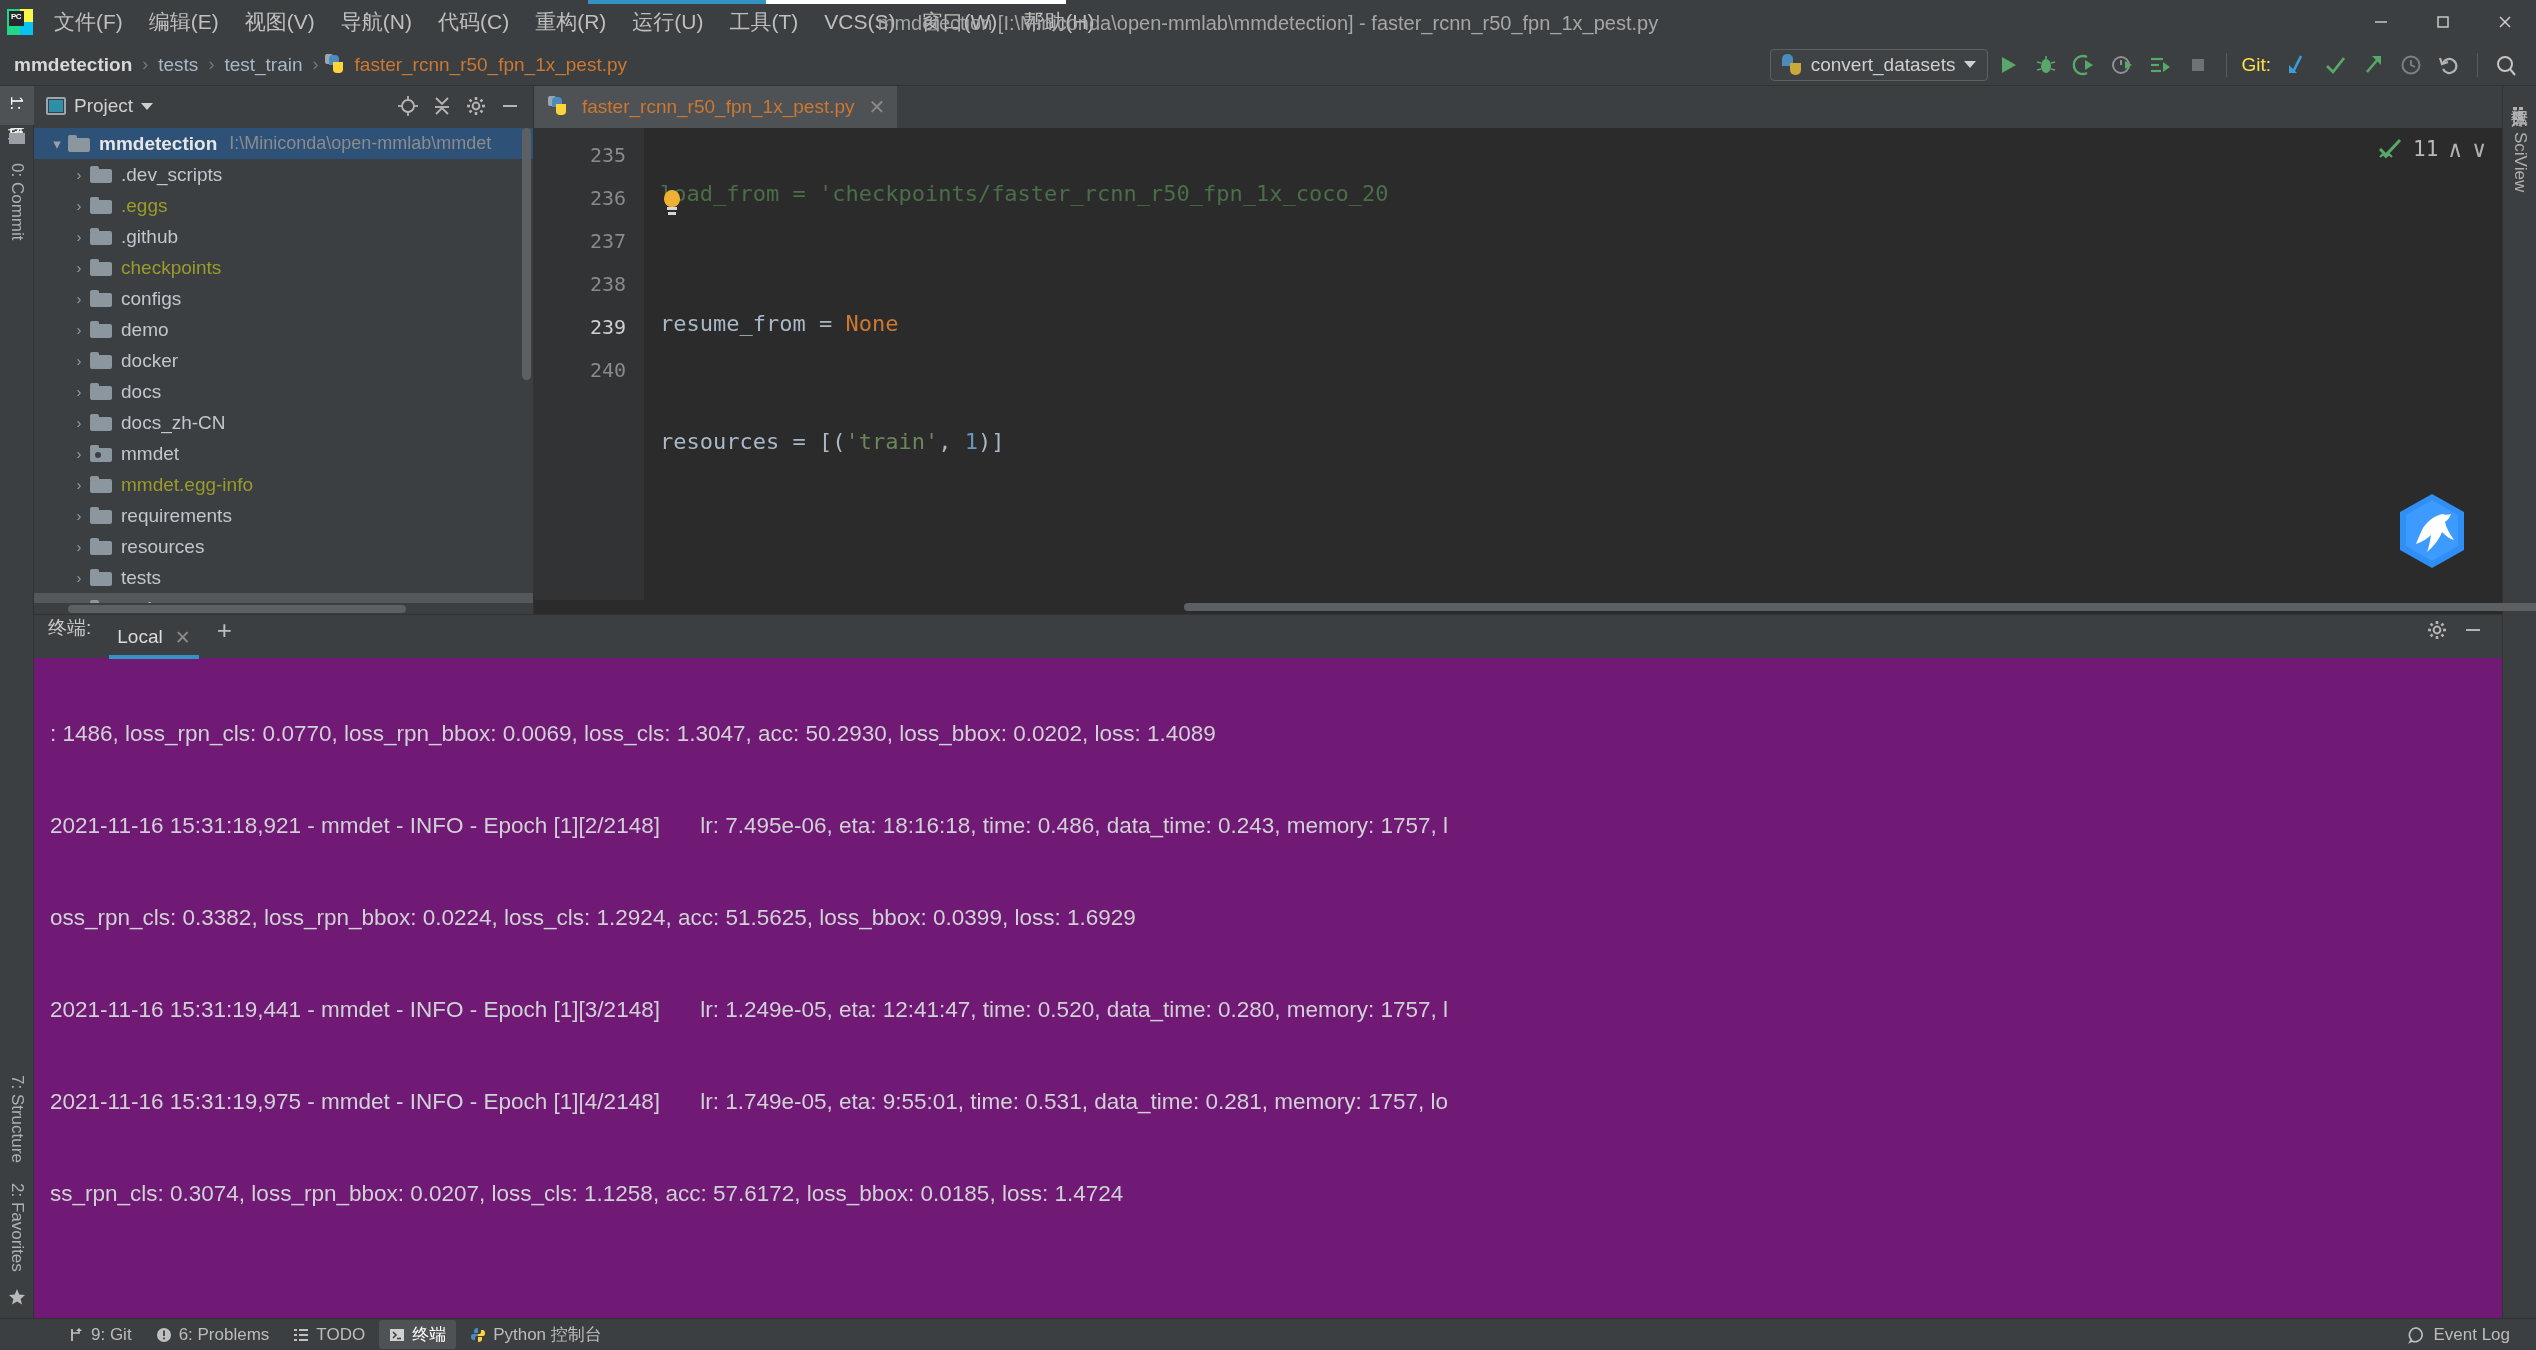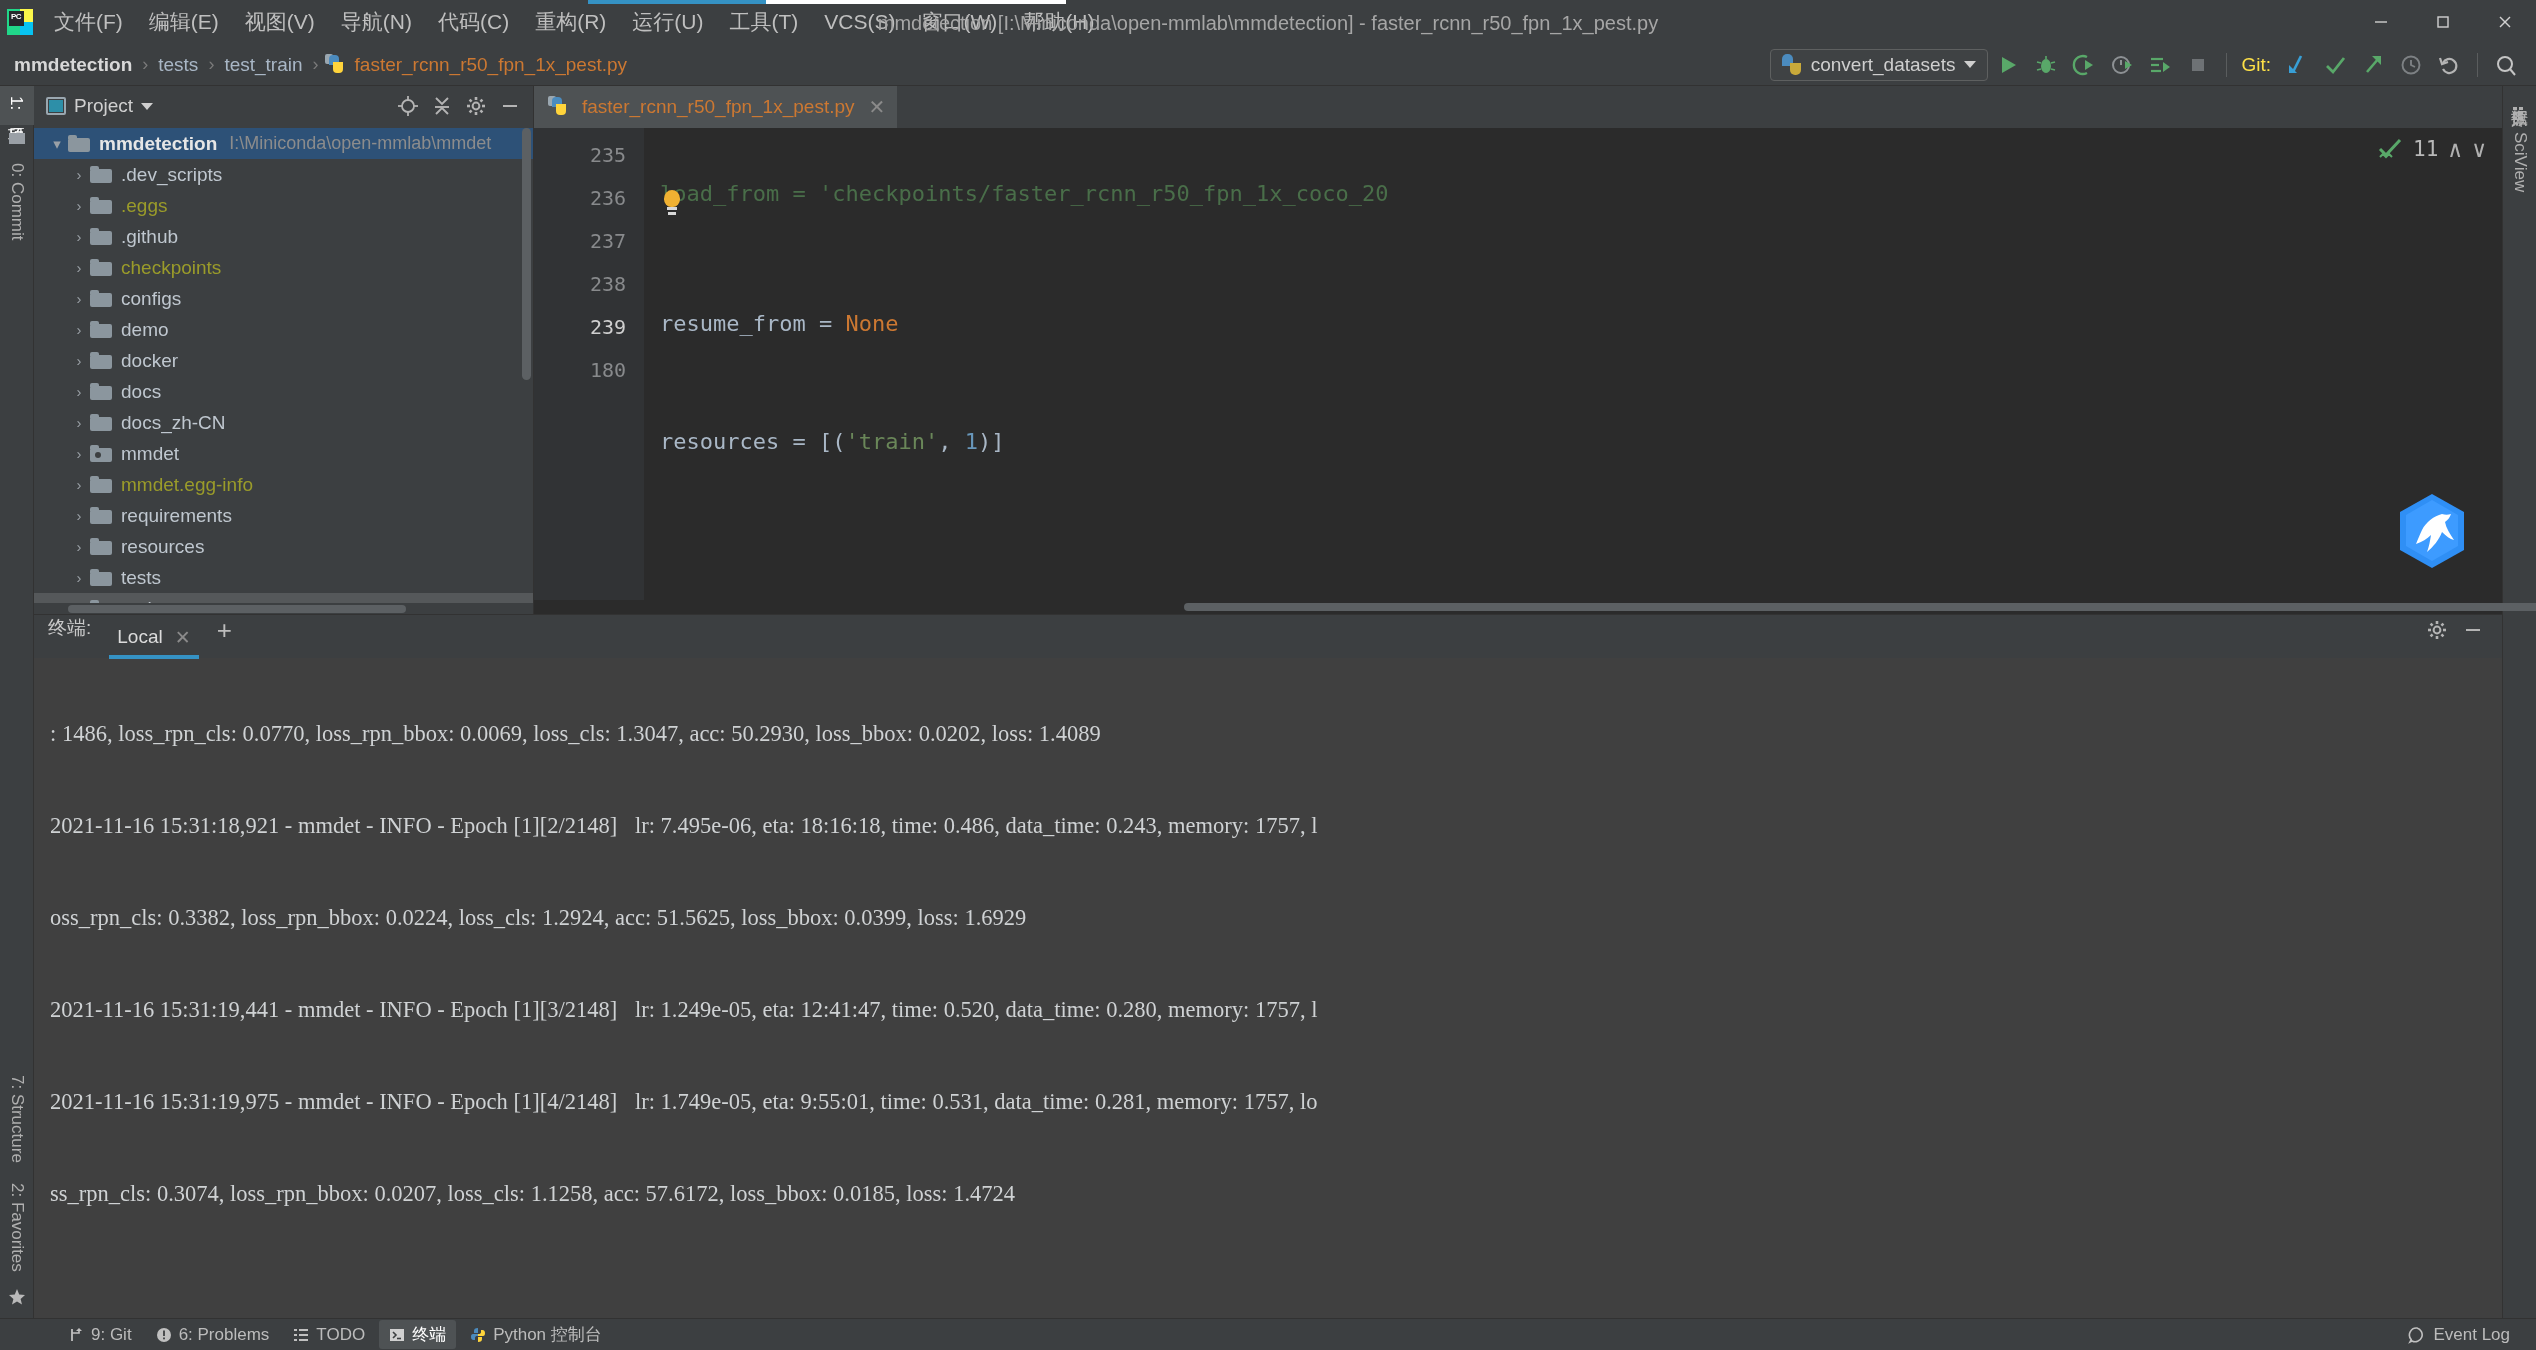--- a/index.html
+++ b/index.html
@@ -171,22 +171,22 @@
     flex:0 0 44px; border-top:1px solid #323232;
   }
   .term-head .lbl { font-size:19px; color:#c9c9c9; margin-right:18px; }
   .term-tab { position:relative; height:44px; display:flex; align-items:center; gap:12px; padding:0 8px; }
   .term-tab .name { font-size:19px; color:#dcdcdc; }
   .term-tab .x { font-size:19px; color:#8a8a8a; }
   .term-tab .underline { position:absolute; left:0; right:0; bottom:0; height:4px; background:#3592c4; }
   .term-plus { font-size:26px; color:#bdbdbd; margin-left:18px; }
   .term-head .rights { margin-left:auto; display:flex; align-items:center; gap:6px; padding-right:14px; }
   .term-body {
-    flex:1 1 auto; overflow:hidden; background:#404040; padding:4px 0 0 16px;
-    font-family:Liberation Serif, serif; font-size:22.5px; color:#cfd2d4; white-space:pre;
+    flex:1 1 auto; overflow:hidden; background:#701a75; padding:4px 0 0 16px;
+    font-family:Liberation Sans, sans-serif; font-size:22.5px; color:#cfd2d4; white-space:pre;
   }
   .term-body .l { height:40px; line-height:40px; }
 
   
   .statusbar {
     height:32px; flex:0 0 32px; background:#3c3f41; display:flex; align-items:center;
     padding-left:58px; gap:4px; border-top:1px solid #323232;
   }
   .sb-item { display:flex; align-items:center; gap:7px; font-size:17px; color:#bcbcbc; padding:3px 10px; border-radius:3px; }
   .sb-item.active { background:#4e5254; color:#fff; }
@@ -595,21 +595,21 @@
             </div>
           </div>
 
           <div class="editor-body">
             <div class="gutter">
               <div class="ln">235</div>
               <div class="ln">236</div>
               <div class="ln">237</div>
               <div class="ln">238</div>
               <div class="ln cur">239</div>
-              <div class="ln">180</div>
+              <div class="ln">240</div>
             </div>
 
             <div class="code">
               <div class="cl clipped" style="height:43px;line-height:20px;overflow:hidden;">load_from = 'checkpoints/faster_rcnn_r50_fpn_1x_coco_20</div>
 
               <div class="cl"><span>resume_from </span><span style="color:#a9b7c6;">= </span><span class="k-none">None</span></div>
 
               <div class="cl"><span>resources = [(</span><span class="k-str">'train'</span><span>, </span><span class="k-num">1</span><span>)]</span></div>
 
               <div class="cl"></div>

